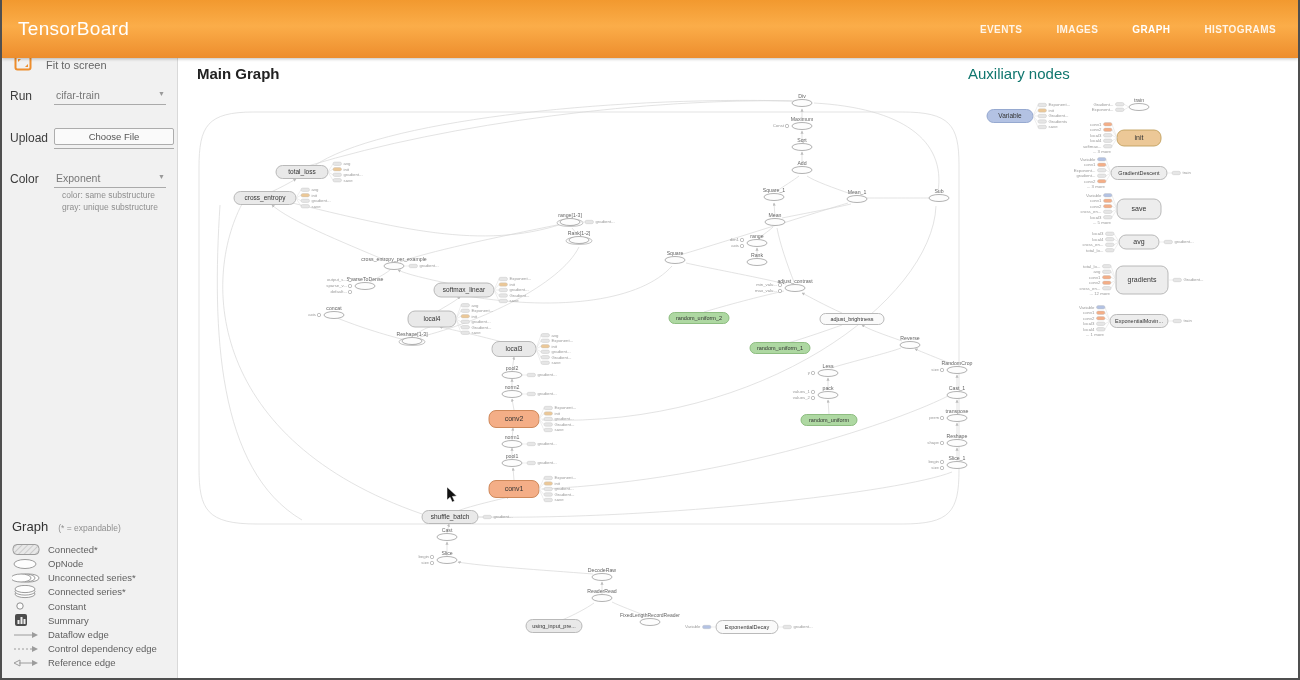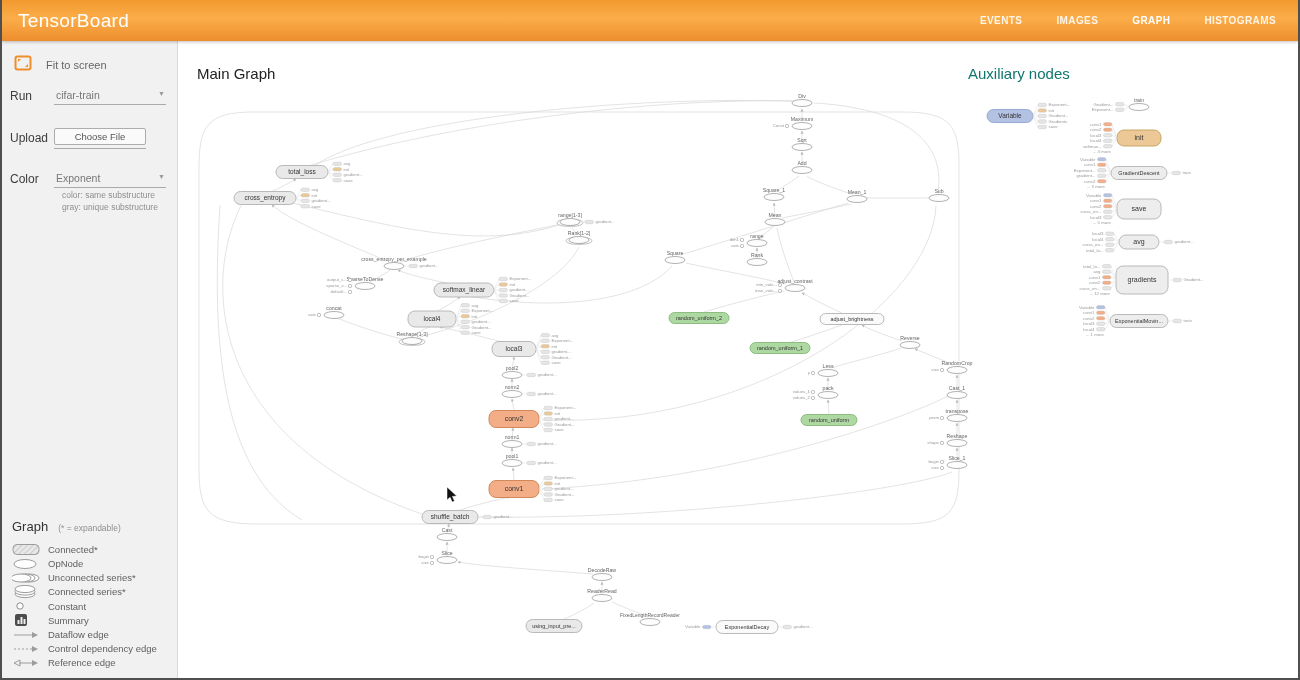--- a/index.html
+++ b/index.html
@@ -1,51 +1,51 @@
 <!DOCTYPE html>
 <html><head>
 <meta charset="utf-8">
 <style>
   html,body{margin:0;padding:0;background:#fff;}
   .page{position:relative;width:1300px;height:680px;overflow:hidden;
         font-family:"Liberation Sans",sans-serif;box-sizing:border-box;
         border-left:2px solid #4f4f4f;border-right:2px solid #4f4f4f;border-bottom:2px solid #4f4f4f;}
   
-  .header{position:absolute;left:0;top:0;width:100%;height:41px;
+  .header{position:absolute;left:0;top:0;width:100%;height:58px;
           background:linear-gradient(180deg,#f2992f 0%,#fbad49 45%,#ed8d2d 100%);
           display:flex;align-items:center;box-shadow:0 1px 3px rgba(0,0,0,.25);z-index:5;}
   .header .title{color:#fff;font-size:19px;font-weight:500;letter-spacing:.3px;padding-left:16px;}
   .nav{margin-left:auto;display:flex;gap:34px;padding-right:22px;}
   .nav .tab{color:rgba(255,255,255,.88);font-size:10px;font-weight:600;letter-spacing:.4px;cursor:pointer;}
   .nav .tab.active{color:#fff;font-weight:800;}
   
   .sidebar{position:absolute;left:0;top:41px;width:176px;height:639px;background:#f1f1f1;
            border-right:1px solid #d9d9d9;display:flex;flex-direction:column;box-sizing:border-box;justify-content:center;}
   .side-top{padding:10px 0 0 8px;}
   .row{display:flex;align-items:center;margin-bottom:21px;}
   .row .lab{width:44px;font-size:12px;color:#3c3c3c;flex:none;}
   .fit-row{display:flex;align-items:center;gap:14px;margin:4px 0 12px 4px;}
   .fit-label{font-size:11px;color:#666;}
   .select{width:108px;font-size:10.5px;color:#777;border-bottom:1px solid #aaa;
           padding:2px 2px 3px 2px;position:relative;cursor:pointer;}
   .select .caret{position:absolute;right:1px;top:3px;font-size:7px;color:#999;}
-  .choosefile{width:92px;border-bottom:1px solid #aaa;padding-bottom:3px;}
+  .choosefile{width:120px;border-bottom:1px solid #aaa;padding-bottom:3px;}
   .choosefile button{width:100%;height:17px;font-size:9.5px;color:#555;background:#fafafa;
           border:1px solid #adadad;border-radius:2px;font-family:inherit;cursor:pointer;}
   .help{font-size:8.5px;color:#8f8f8f;line-height:12px;margin:-2px 0 4px 52px;}
   .legend{margin-top:auto;padding:0 0 10px 10px;}
   .legend-head{display:flex;align-items:baseline;gap:10px;margin-bottom:8px;}
   .legend-head .g{font-size:13px;color:#333;}
   .legend-head .note{font-size:8.5px;color:#8f8f8f;}
   .lrow{display:flex;align-items:center;height:14.2px;}
   .lshape{width:36px;flex:none;display:flex;align-items:center;}
   .llabel{font-size:9.5px;color:#5f5f5f;}
   
   .main{position:absolute;left:176px;top:41px;width:1124px;height:639px;background:#fff;}
-  .main-title{position:absolute;left:19px;top:24px;font-size:15px;color:#222;font-weight:400;}
+  .main-title{position:absolute;left:19px;top:24px;font-size:15px;color:#222;font-weight:700;}
   .aux-title{position:absolute;left:790px;top:24px;font-size:15px;color:#0f766e;font-weight:500;}
   svg text{font-family:"Liberation Sans",sans-serif;}
   #graph-svg{position:absolute;left:0;top:0;}
 </style>
 </head>
 <body>
 
 <div class="page">
 
   <div class="header">

